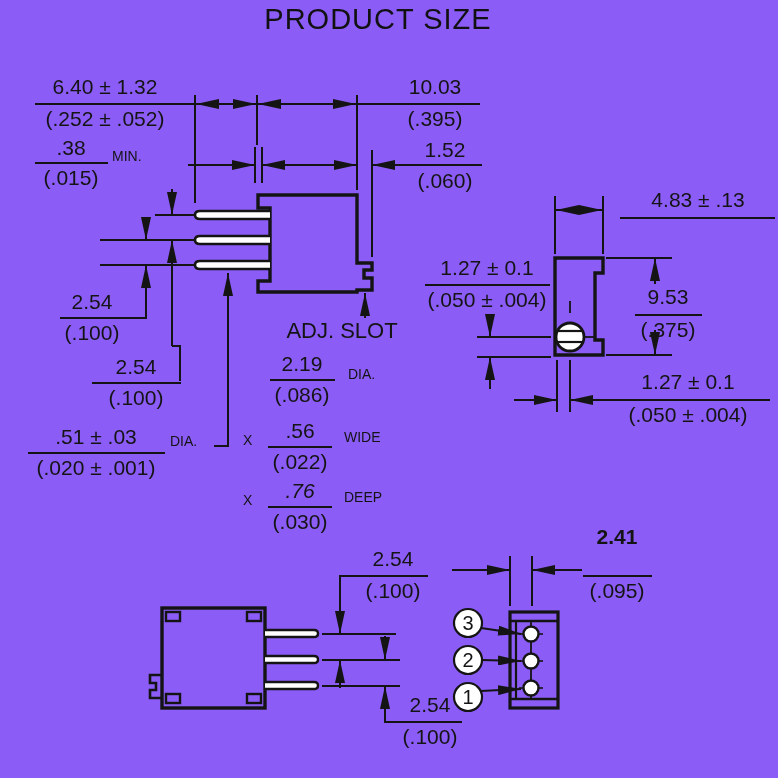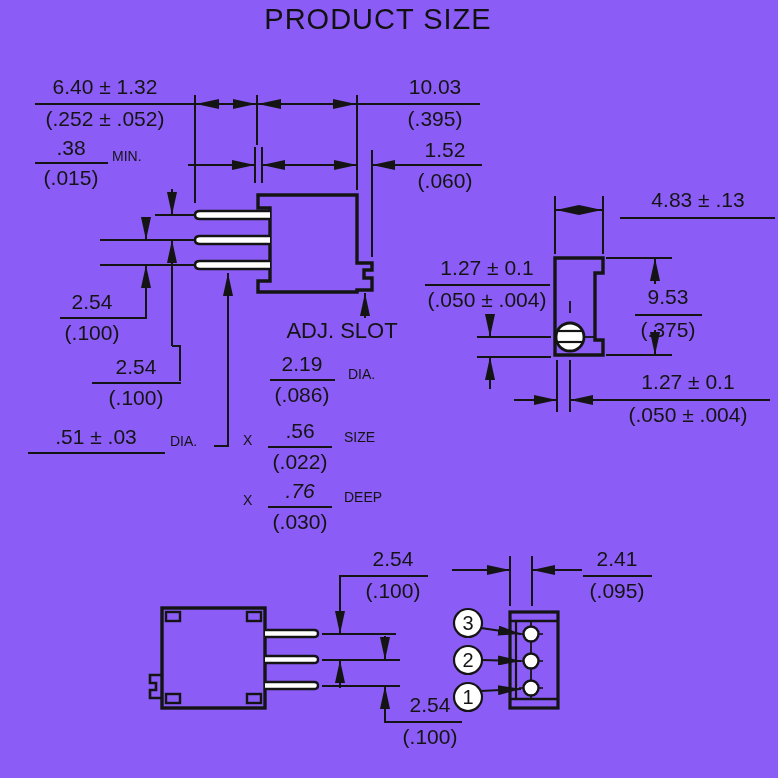--- a/index.html
+++ b/index.html
@@ -176,47 +176,48 @@
   <div class="t" style="left:71px;top:137px;">.38</div>
   <div class="t" style="left:71px;top:167px;">(.015)</div>
   <div class="tl" style="left:112px;top:149px;">MIN.</div>
   <div class="t" style="left:445px;top:139px;">1.52</div>
   <div class="t" style="left:445px;top:170px;">(.060)</div>
   <div class="t" style="left:92px;top:291px;">2.54</div>
   <div class="t" style="left:92px;top:322px;">(.100)</div>
   <div class="t" style="left:136px;top:356px;">2.54</div>
   <div class="t" style="left:136px;top:387px;">(.100)</div>
   <div class="t" style="left:96px;top:426px;">.51 ± .03</div>
+  <div class="t" style="left:96px;top:457px;">(.020 ± .001)</div>
   <div class="tl" style="left:170px;top:434px;">DIA.</div>
 
   <div class="t" style="left:330px;top:320px;font-size:22px;margin-left:12px;">ADJ. SLOT</div>
   <div class="t" style="left:302px;top:353px;">2.19</div>
   <div class="t" style="left:302px;top:384px;text-align:right;">(.086)</div>
   <div class="tl" style="left:348px;top:367px;">DIA.</div>
   <div class="tl" style="left:243px;top:433px;">X</div>
   <div class="t" style="left:300px;top:420px;">.56</div>
   <div class="t" style="left:300px;top:451px;">(.022)</div>
-  <div class="tl" style="left:344px;top:430px;">SIZE</div>
+  <div class="tl" style="left:344px;top:430px;">WIDE</div>
   <div class="tl" style="left:243px;top:493px;">X</div>
   <div class="t" style="left:300px;top:480px;font-style:italic;">.76</div>
   <div class="t" style="left:300px;top:511px;">(.030)</div>
   <div class="tl" style="left:344px;top:490px;">DEEP</div>
 
   <div class="t" style="left:698px;top:189px;">4.83 ± .13</div>
   <div class="t" style="left:487px;top:257px;">1.27 ± 0.1</div>
   <div class="t" style="left:487px;top:289px;">(.050 ± .004)</div>
   <div class="t" style="left:668px;top:286px;">9.53</div>
   <div class="t" style="left:668px;top:319px;">(.375)</div>
   <div class="t" style="left:688px;top:371px;">1.27 ± 0.1</div>
   <div class="t" style="left:688px;top:404px;">(.050 ± .004)</div>
 
   <div class="t" style="left:393px;top:548px;">2.54</div>
   <div class="t" style="left:393px;top:580px;">(.100)</div>
   <div class="t" style="left:430px;top:694px;">2.54</div>
   <div class="t" style="left:430px;top:726px;">(.100)</div>
-  <div class="t" style="left:617px;top:548px;">2.41</div>
+  <div class="t" style="left:617px;top:526px;font-weight:bold;">2.41</div>
   <div class="t" style="left:617px;top:580px;">(.095)</div>
 
   <div class="pin-num" style="left:468px;top:623px;">3</div>
   <div class="pin-num" style="left:468px;top:660px;">2</div>
   <div class="pin-num" style="left:468px;top:697px;">1</div>
 
 </div>
 
 </body></html>

